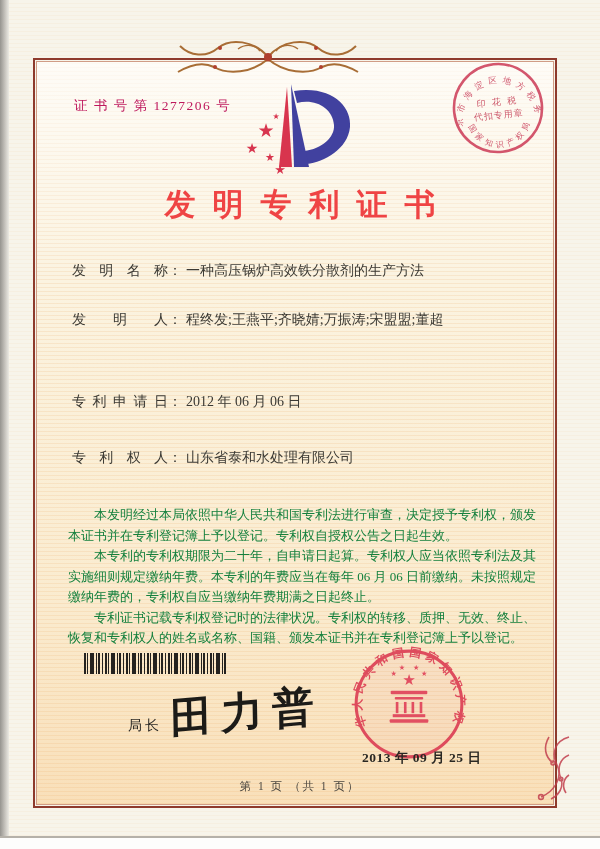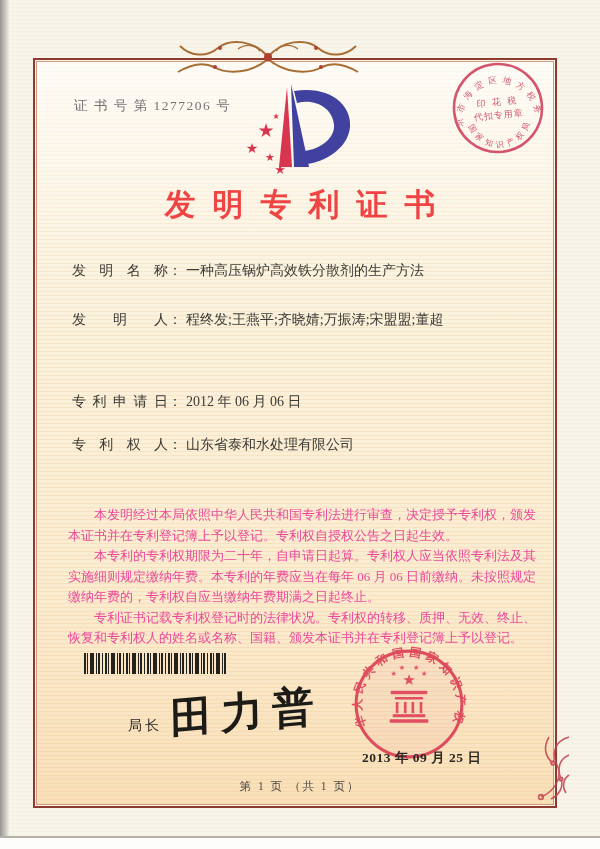--- a/index.html
+++ b/index.html
@@ -13,32 +13,32 @@
   .scan-bottom{position:absolute;left:0;top:836px;width:600px;height:13px;background:#fdfdfc;
          border-top:2px solid #b5b1a9;}
   .frame{position:absolute;left:33px;top:58px;width:520px;height:746px;border:2px solid #8e3a2c;}
   .frame-inner{position:absolute;inset:1px;border:1px solid #d09c85;}
   .frame-bg{position:absolute;inset:2px;background-color:#fbf3e0;
          background-image:
            linear-gradient(180deg,rgba(255,255,255,0.75),rgba(255,255,255,0) 30%,rgba(246,196,120,0.16) 72%,rgba(243,178,96,0.30)),
            repeating-linear-gradient(0deg,rgba(231,163,92,0.17) 0 1px,rgba(255,255,255,0) 1px 4px);}
   .ornament-top{position:absolute;left:168px;top:35px;width:200px;height:44px;z-index:3;}
   .lace-br{position:absolute;left:503px;top:735px;width:68px;height:68px;z-index:2;opacity:.85;}
-  .cert-no{position:absolute;left:74px;top:97px;font-size:13.5px;letter-spacing:1.5px;color:#737373;z-index:2;}
+  .cert-no{position:absolute;left:74px;top:97px;font-size:13.5px;letter-spacing:1.5px;color:#be185d;z-index:2;}
   .logo{position:absolute;left:236px;top:79px;width:130px;height:98px;z-index:2;}
   .tax-stamp{position:absolute;left:450px;top:60px;width:96px;height:96px;z-index:4;opacity:.93;
          transform:rotate(-6deg);}
   .title{position:absolute;left:0;right:0;top:184px;text-align:center;font-size:31px;font-weight:600;
          letter-spacing:17px;text-indent:17px;color:#ef4444;z-index:2;}
   .field{position:absolute;left:72px;font-size:14px;color:#3b3933;white-space:nowrap;z-index:2;}
   .field-label{display:inline-block;width:96px;text-align:justify;text-align-last:justify;vertical-align:bottom;}
   .field-colon{margin-right:4px;}
-  .f0{top:262px}.f1{top:311px}.f2{top:351px}.f3{top:393px}.f4{top:436px}.f5{top:479px}
+  .f0{top:262px}.f1{top:311px}.f2{top:351px}.f3{top:393px}.f4{top:449px}.f5{top:479px}
   .body-text{position:absolute;left:68px;top:505px;width:468px;z-index:2;
-         font-size:13px;line-height:20.5px;color:#ec4899;text-align:justify;}
+         font-size:13px;line-height:20.5px;color:#15803d;text-align:justify;}
   .body-text p{margin:0;text-indent:2em;}
   .barcode{position:absolute;left:84px;top:653px;width:143px;height:21px;z-index:2;
          background-image:
            repeating-linear-gradient(90deg,#24221f 0 1px,rgba(0,0,0,0) 1px 3px),
            repeating-linear-gradient(90deg,#24221f 0 2px,rgba(0,0,0,0) 2px 7px);}
   .sig-title{position:absolute;left:128px;top:717px;font-size:14px;letter-spacing:3px;color:#2c2a26;z-index:2;text-align:right;}
   .sig-name{position:absolute;left:170px;top:684px;font-size:42px;font-weight:600;letter-spacing:9px;
          color:#1c1b18;transform:rotate(-5deg) skewX(-4deg);z-index:2;}
   .office-seal{position:absolute;left:349px;top:644px;width:120px;height:120px;z-index:3;opacity:.92;}
   .issue-date{position:absolute;left:362px;top:749px;font-size:13.5px;font-weight:700;

